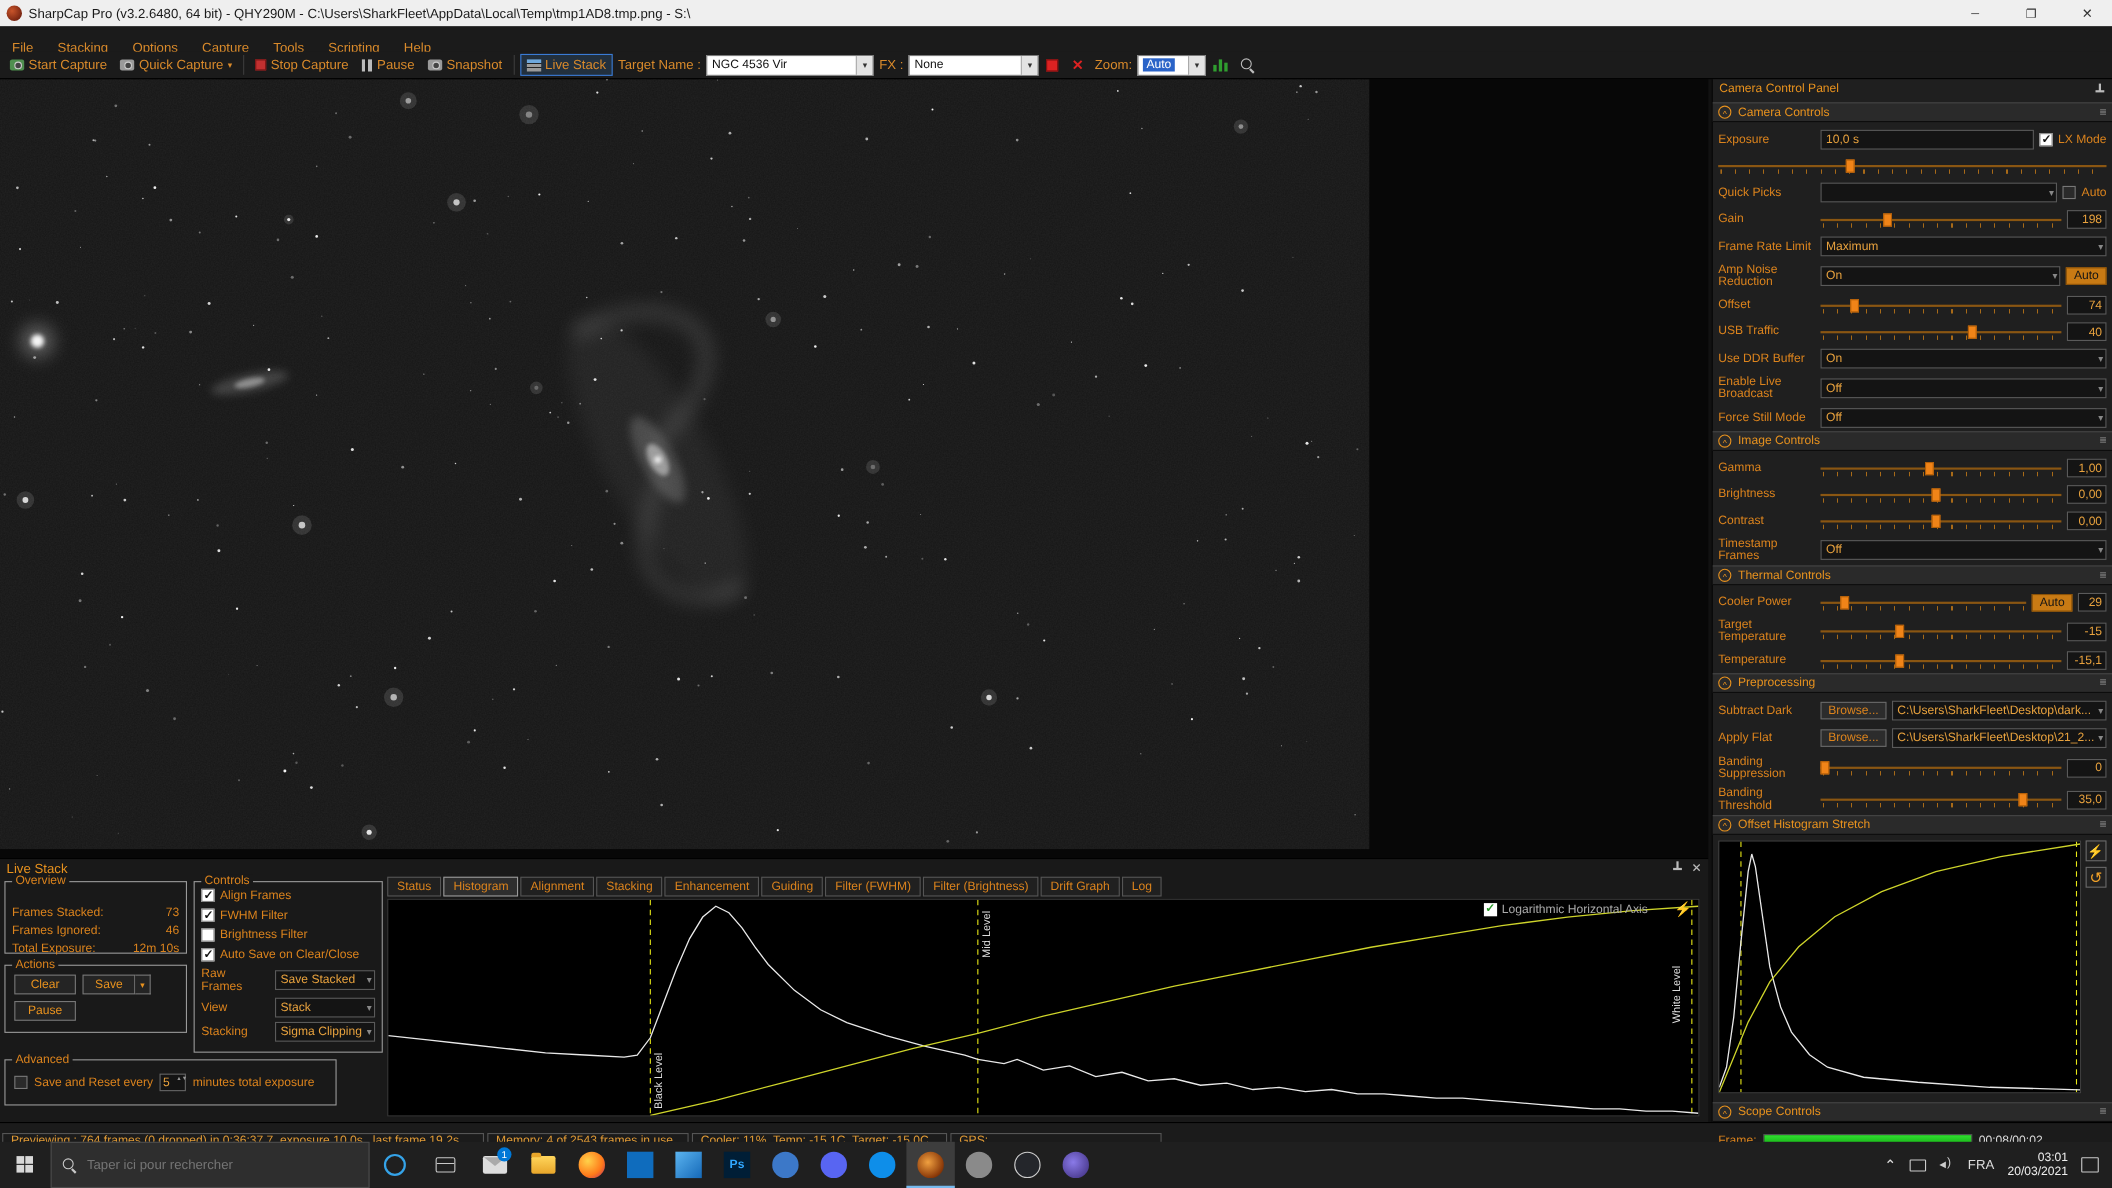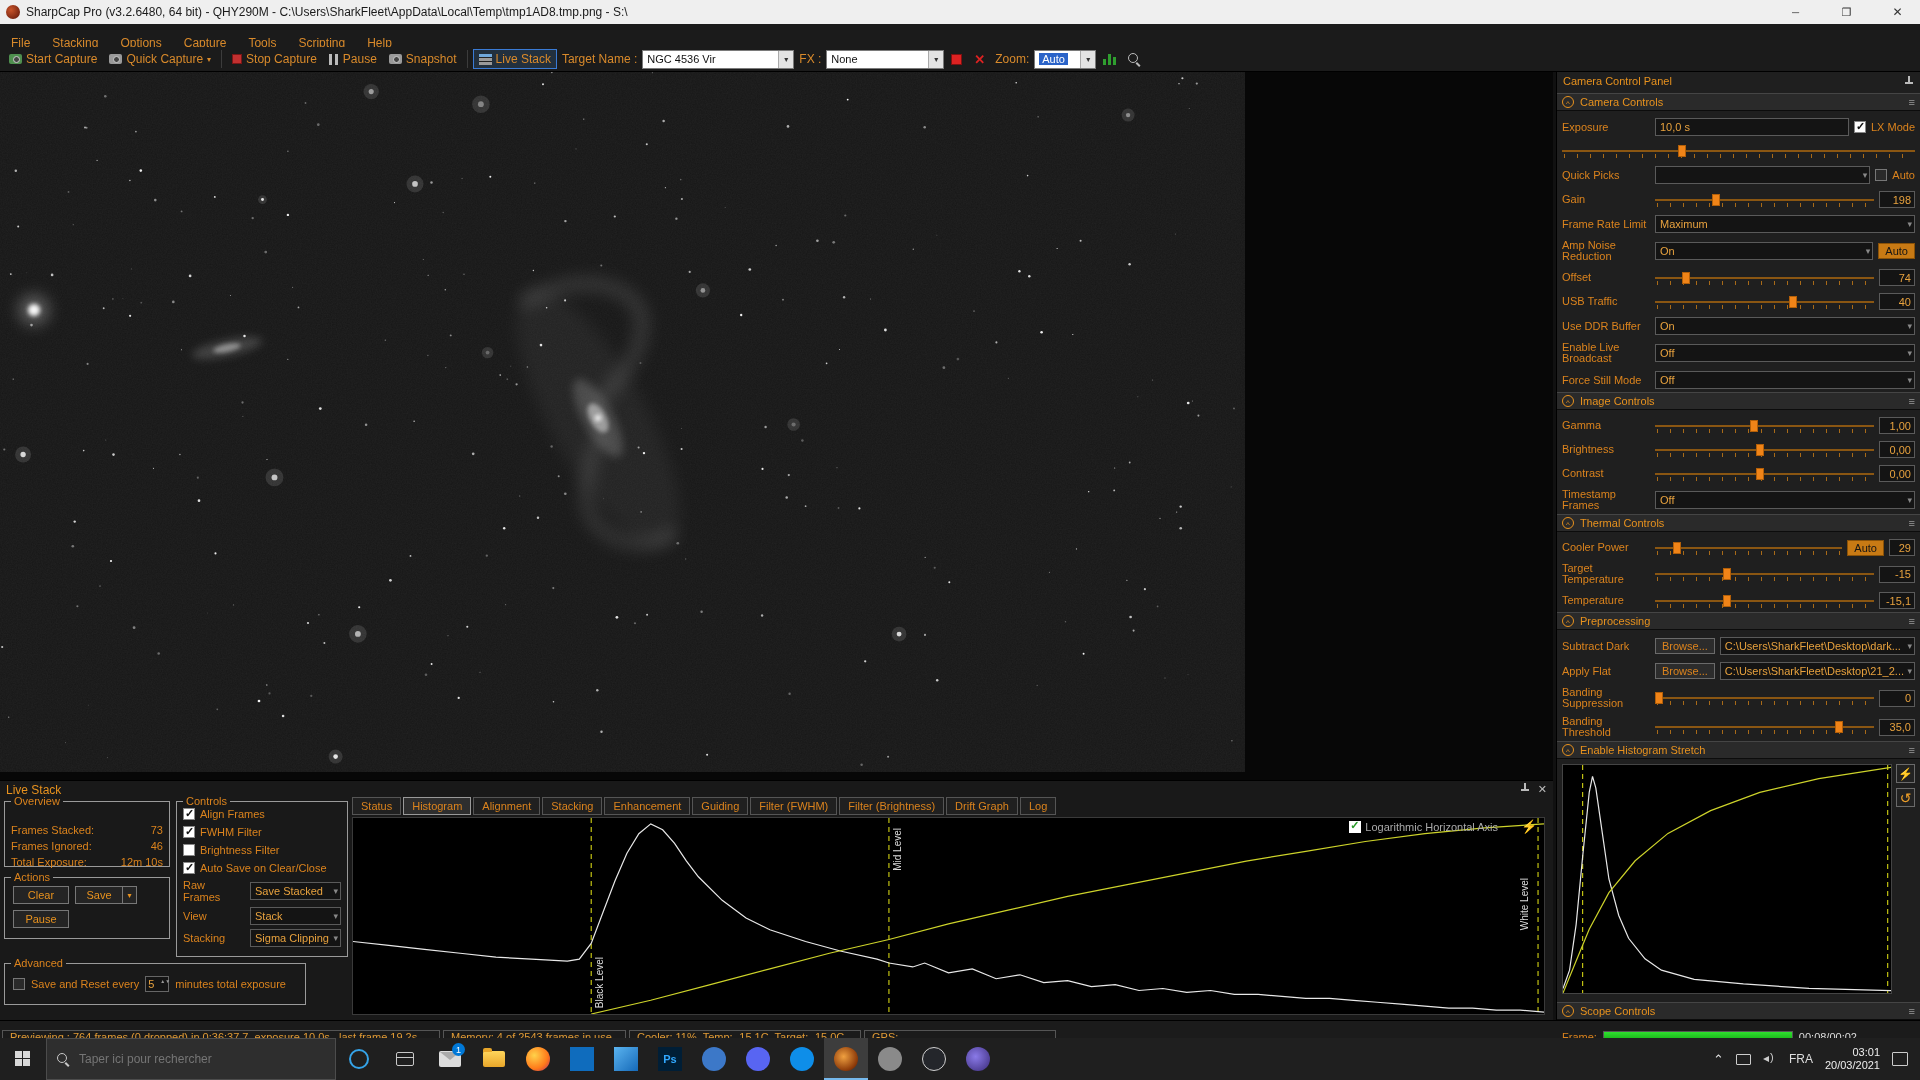--- a/index.html
+++ b/index.html
@@ -738,21 +738,21 @@
       <div class="slider">
           <div class="track"></div>
           <div class="ticks"></div>
           <div class="handle" style="left: calc(84% - 4px);"></div>
         </div>
       <span class="vbox">35,0</span>
     </div>
 
     <div class="sect">
       <span class="circ"></span>
-      <span>Enable Histogram Stretch</span>
+      <span>Offset Histogram Stretch</span>
       <span class="burger"></span>
     </div>
 
     <div id="ministretch">
       <div id="minihist">
         <svg id="hist-mini" viewBox="0 0 100 100" preserveAspectRatio="none">
             <line x1="6" x2="6" y1="0" y2="100" stroke="#e8e816" stroke-dasharray="5 4" vector-effect="non-scaling-stroke"></line>
             <line x1="99" x2="99" y1="0" y2="100" stroke="#e8e816" stroke-dasharray="5 4" vector-effect="non-scaling-stroke"></line>
             <polyline points="0,98 2,90 4,70 6,40 8,12 9,5 10,10 12,30 14,50 17,66 20,76 25,85 30,90 40,94 55,96 75,98 100,99" fill="none" stroke="#e8e8e8" stroke-width="1.2" vector-effect="non-scaling-stroke"></polyline>
             <polyline points="0,100 4,86 8,72 14,56 22,42 32,30 45,20 60,12 78,6 100,1" fill="none" stroke="#cdd32a" stroke-width="1.2" vector-effect="non-scaling-stroke"></polyline>

